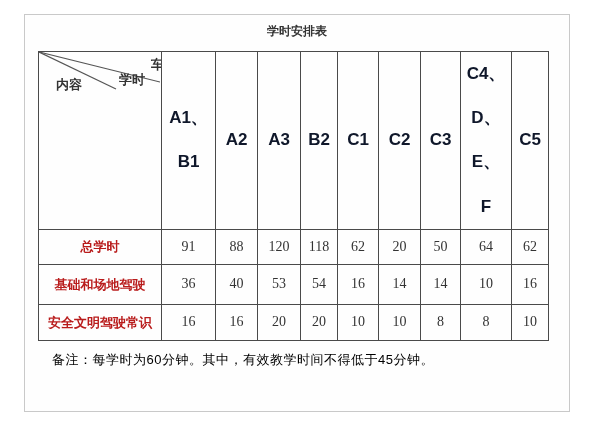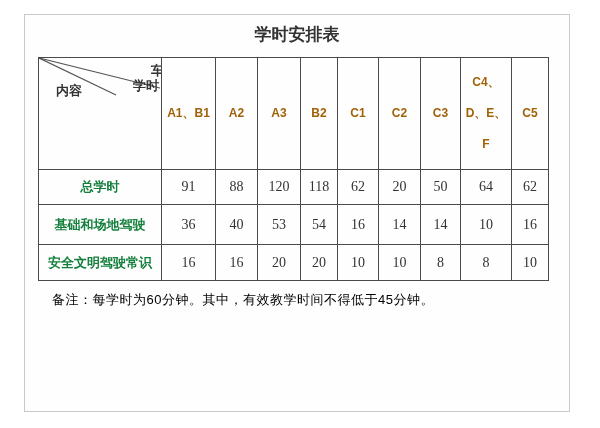--- a/index.html
+++ b/index.html
@@ -1,32 +1,32 @@
 <!DOCTYPE html>
 <html><head>
 <meta charset="utf-8">
 <style>
   html,body{margin:0;padding:0;background:#ffffff;}
   .stage{position:relative;width:600px;height:428px;background:#fff;overflow:hidden;
          font-family:"Liberation Sans","DejaVu Sans",sans-serif;color:#333;}
   .panel{position:absolute;left:24px;top:14px;width:546px;height:398px;
          border:1px solid #c9c9c9;background:#fefefe;box-sizing:border-box;}
-  .title{padding-top:8px;text-align:center;font-size:17px;font-weight:bold;color:#333;}
+  .title{padding-top:8px;text-align:center;font-size:12px;font-weight:bold;color:#333;}
   table{border-collapse:collapse;table-layout:fixed;margin:11px 0 0 13px;}
   td{border:1px solid #4a4a4a;text-align:center;vertical-align:middle;padding:0;
      overflow:hidden;box-sizing:border-box;}
-  .ch{font-weight:bold;font-size:12px;white-space:pre-line;line-height:2.6;color:#a16207;}
-  .rl{font-weight:bold;font-size:13px;white-space:pre-line;line-height:2.55;color:#15803d;}
+  .ch{font-weight:bold;font-size:17px;white-space:pre-line;line-height:2.6;color:#0f172a;}
+  .rl{font-weight:bold;font-size:13px;white-space:pre-line;line-height:2.55;color:#b91c1c;}
   .nv{font-family:"Liberation Serif","DejaVu Serif",serif;font-size:14px;color:#333;}
   .corner{position:relative;}
   .corner svg{position:absolute;left:0;top:0;}
   .corner span{position:absolute;font-weight:bold;font-size:13px;line-height:14px;
                white-space:nowrap;color:#333;}
   .c-top{left:112px;top:6px;}
-  .c-mid{left:94px;top:21px;}
+  .c-mid{left:80px;top:21px;}
   .c-bot{left:17px;top:26px;}
   .note{margin:10px 0 0 27px;font-size:13px;color:#000000;letter-spacing:0.5px;}
 </style>
 </head>
 <body>
 
 <div class="stage">
   <div class="panel">
     <div class="title">学时安排表</div>
 

